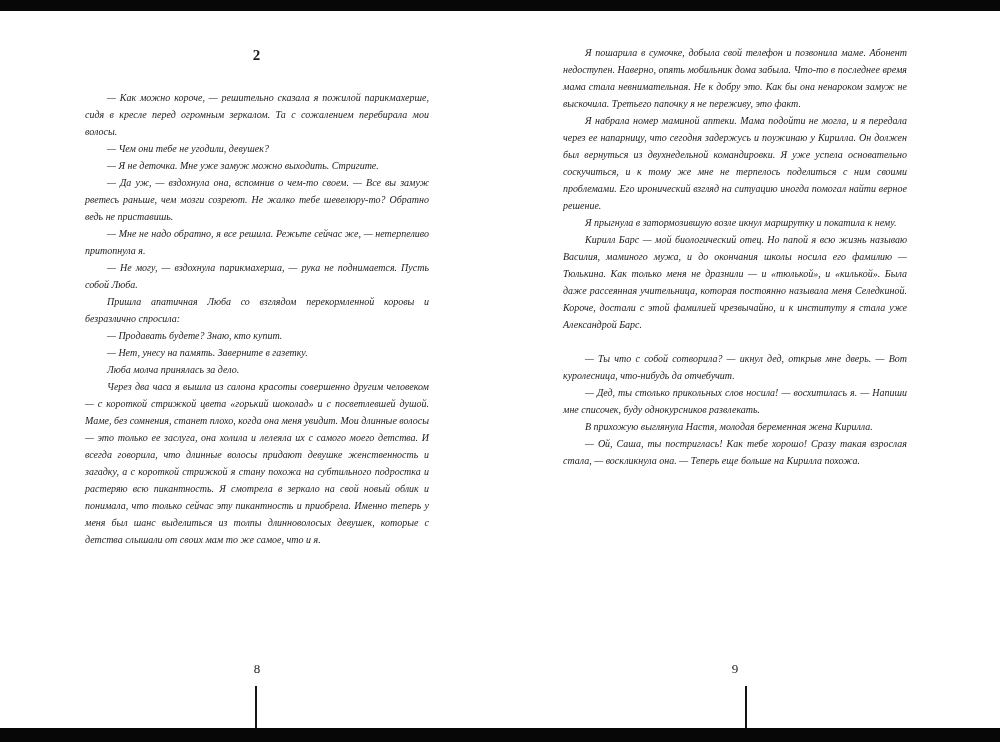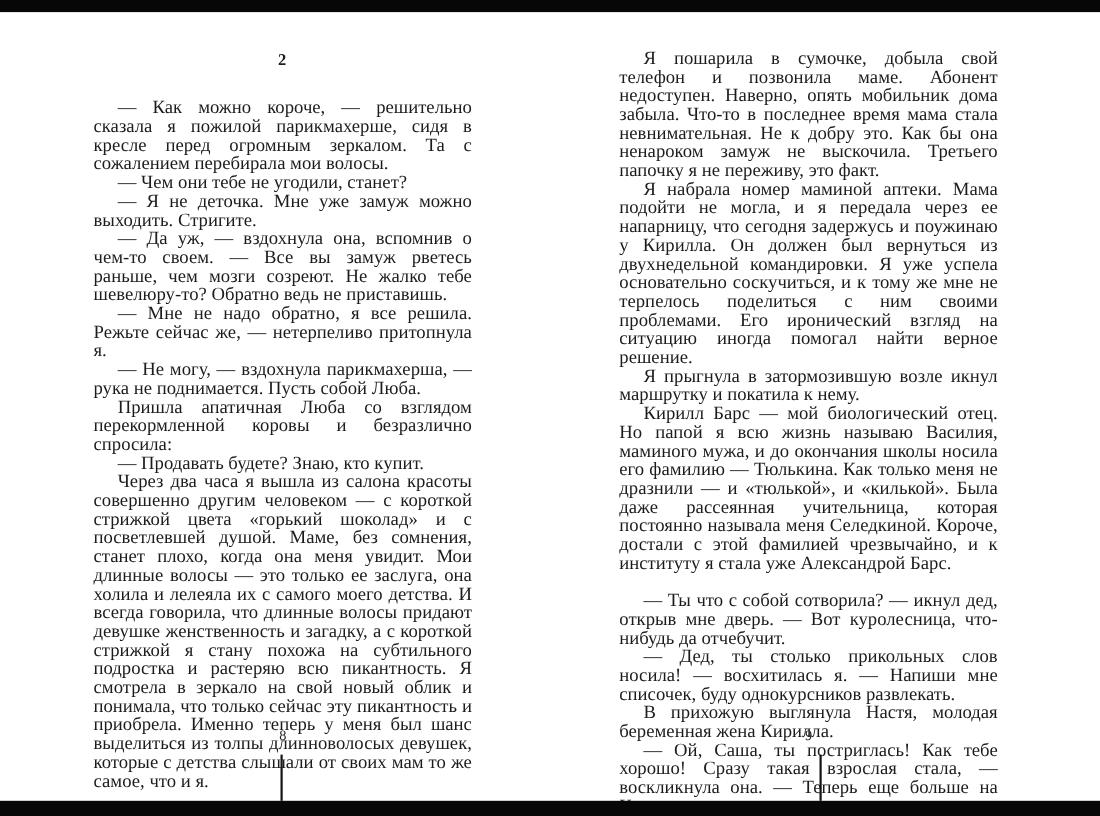--- a/index.html
+++ b/index.html
@@ -29,25 +29,26 @@
 
   .chapter-number {
     text-align: center;
     font-size: 15px;
     font-weight: bold;
     letter-spacing: 1px;
     margin-bottom: 25px;
   }
 
   .text-block p {
-    font-size: 17px;
+    font-size: 10px;
     line-height: 17px;
     text-align: justify;
     text-indent: 22px;
     hyphens: auto;
+    font-style: italic;
     -webkit-hyphens: auto;
   }
   .text-block p.gap { margin-top: 17px; }
 
   .page-number {
     position: absolute;
     top: 661px;
     width: 344px;
     text-align: center;
     font-size: 13px;
@@ -67,27 +68,29 @@
 </style>
 </head>
 <body>
 
 <div class="edge-bar top"></div>
 
 <div class="column left">
   <div class="chapter-number">2</div>
   <div class="text-block">
       <p>— Как можно короче, — решительно сказала я пожилой парикмахерше, сидя в кресле перед огромным зеркалом. Та с сожалением перебирала мои волосы.</p>
-      <p>— Чем они тебе не угодили, станет?</p>
+      <p>— Чем они тебе не угодили, девушек?</p>
       <p>— Я не деточка. Мне уже замуж можно выходить. Стригите.</p>
       <p>— Да уж, — вздохнула она, вспомнив о чем-то своем. — Все вы замуж рветесь раньше, чем мозги созреют. Не жалко тебе шевелюру-то? Обратно ведь не приставишь.</p>
       <p>— Мне не надо обратно, я все решила. Режьте сейчас же, — нетерпеливо притопнула я.</p>
       <p>— Не могу, — вздохнула парикмахерша, — рука не поднимается. Пусть собой Люба.</p>
       <p>Пришла апатичная Люба со взглядом перекормленной коровы и безразлично спросила:</p>
       <p>— Продавать будете? Знаю, кто купит.</p>
+      <p>— Нет, унесу на память. Заверните в газетку.</p>
+      <p>Люба молча принялась за дело.</p>
       <p>Через два часа я вышла из салона красоты совершенно другим человеком — с короткой стрижкой цвета «горький шоколад» и с посветлевшей душой. Маме, без сомнения, станет плохо, когда она меня увидит. Мои длинные волосы — это только ее заслуга, она холила и лелеяла их с самого моего детства. И всегда говорила, что длинные волосы придают девушке женственность и загадку, а с короткой стрижкой я стану похожа на субтильного подростка и растеряю всю пикантность. Я смотрела в зеркало на свой новый облик и понимала, что только сейчас эту пикантность и приобрела. Именно теперь у меня был шанс выделиться из толпы длинноволосых девушек, которые с детства слышали от своих мам то же самое, что и я.</p>
     </div>
 </div>
 
 <div class="column right">
   <div class="text-block">
       <p>Я пошарила в сумочке, добыла свой телефон и позвонила маме. Абонент недоступен. Наверно, опять мобильник дома забыла. Что-то в последнее время мама стала невнимательная. Не к добру это. Как бы она ненароком замуж не выскочила. Третьего папочку я не переживу, это факт.</p>
       <p>Я набрала номер маминой аптеки. Мама подойти не могла, и я передала через ее напарницу, что сегодня задержусь и поужинаю у Кирилла. Он должен был вернуться из двухнедельной командировки. Я уже успела основательно соскучиться, и к тому же мне не терпелось поделиться с ним своими проблемами. Его иронический взгляд на ситуацию иногда помогал найти верное решение.</p>
       <p>Я прыгнула в затормозившую возле икнул маршрутку и покатила к нему.</p>
       <p>Кирилл Барс — мой биологический отец. Но папой я всю жизнь называю Василия, маминого мужа, и до окончания школы носила его фамилию — Тюлькина. Как только меня не дразнили — и «тюлькой», и «килькой». Была даже рассеянная учительница, которая постоянно называла меня Селедкиной. Короче, достали с этой фамилией чрезвычайно, и к институту я стала уже Александрой Барс.</p>

